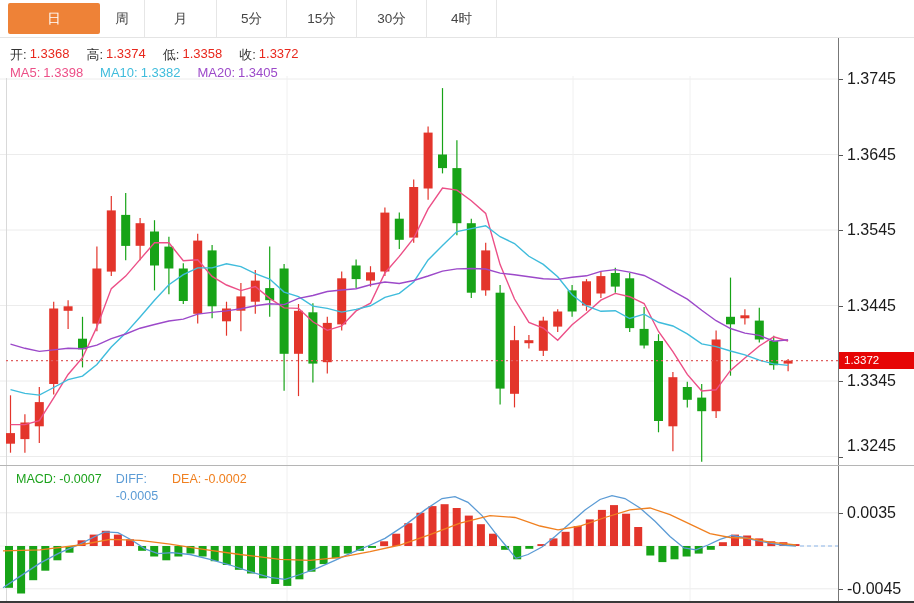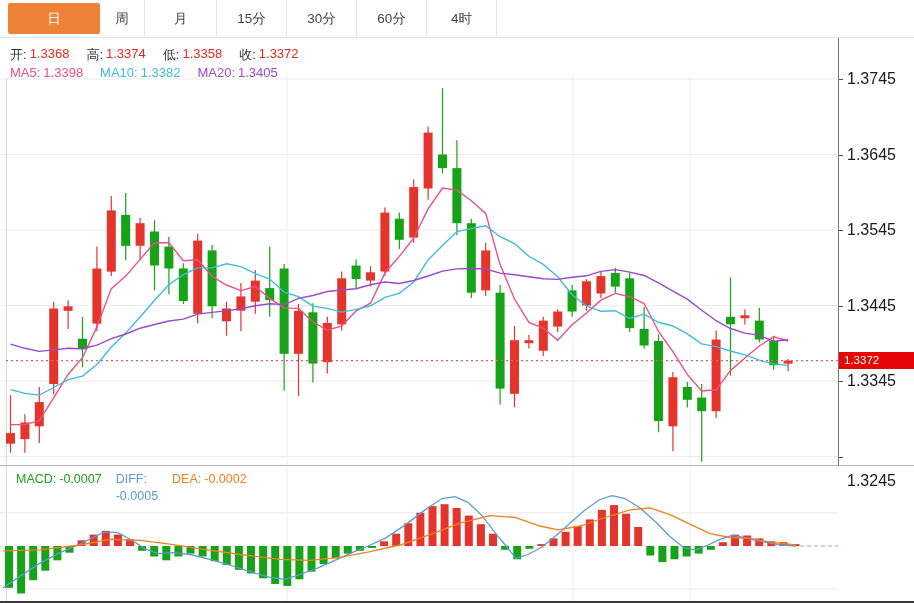--- a/index.html
+++ b/index.html
@@ -32,23 +32,23 @@
 </style>
 </head>
 <body>
 
 <div class="app">
 
   <div class="toolbar">
       <div class="tab active" style="width: 92px; background: rgb(238, 130, 55);">日</div>
       <div class="tab" style="width: 45px;">周</div>
       <div class="tab" style="width: 72px;">月</div>
+      <div class="tab" style="width: 70px;">5分</div>
       <div class="tab" style="width: 70px;">15分</div>
       <div class="tab" style="width: 70px;">30分</div>
-      <div class="tab" style="width: 70px;">60分</div>
       <div class="tab" style="width: 70px;">4时</div>
     </div>
 
   <div class="chart-wrap">
     <div id="main-plot">
         <svg width="838" height="427" viewBox="0 0 838 427" xmlns="http://www.w3.org/2000/svg">
           <line x1="0" y1="41.0" x2="838" y2="41.0" stroke="#ececec"></line>
           <line x1="0" y1="116.5" x2="838" y2="116.5" stroke="#ececec"></line>
           <line x1="0" y1="192.0" x2="838" y2="192.0" stroke="#ececec"></line>
           <line x1="0" y1="267.5" x2="838" y2="267.5" stroke="#ececec"></line>
@@ -215,21 +215,21 @@
         <div class="alabel" style="top:41.0px">1.3745</div>
         <div class="tickmark" style="top:116.5px"></div>
         <div class="alabel" style="top:116.5px">1.3645</div>
         <div class="tickmark" style="top:192.0px"></div>
         <div class="alabel" style="top:192.0px">1.3545</div>
         <div class="tickmark" style="top:267.5px"></div>
         <div class="alabel" style="top:267.5px">1.3445</div>
         <div class="tickmark" style="top:343.0px"></div>
         <div class="alabel" style="top:343.0px">1.3345</div>
         <div class="tickmark" style="top:418.5px"></div>
-        <div class="alabel" style="top:443px">1.3245</div>
+        <div class="alabel" style="top:408px">1.3245</div>
       </div>
   </div>
 
   <div class="macd-wrap">
     <div id="macd-plot">
         <svg width="838" height="135" viewBox="0 0 838 135" xmlns="http://www.w3.org/2000/svg">
           <line x1="0" y1="46.8" x2="838" y2="46.8" stroke="#ececec"></line>
           <line x1="0" y1="122.8" x2="838" y2="122.8" stroke="#ececec"></line>
           <line x1="0" y1="80" x2="838" y2="80" stroke="#f2f2f2"></line>
           <line x1="287" y1="0" x2="287" y2="135" stroke="#f0f0f0"></line>
@@ -316,15 +316,21 @@
       <span class="lp" style="color: rgb(91, 155, 213); flex-direction: column;">
           <span>DIFF:</span>
           <span>-0.0005</span>
         </span>
       <span class="lp" style="color: rgb(240, 128, 32);">
           <span>DEA:</span>
           <span>-0.0002</span>
         </span>
     </div>
 
+    <div class="axis" style="height:135px">
+        <div class="tickmark" style="top:46.8px"></div>
+        <div class="alabel" style="top:46.8px">0.0035</div>
+        <div class="tickmark" style="top:122.8px"></div>
+        <div class="alabel" style="top:122.8px">-0.0045</div>
+      </div>
   </div>
 
 </div>
 
 </body></html>

